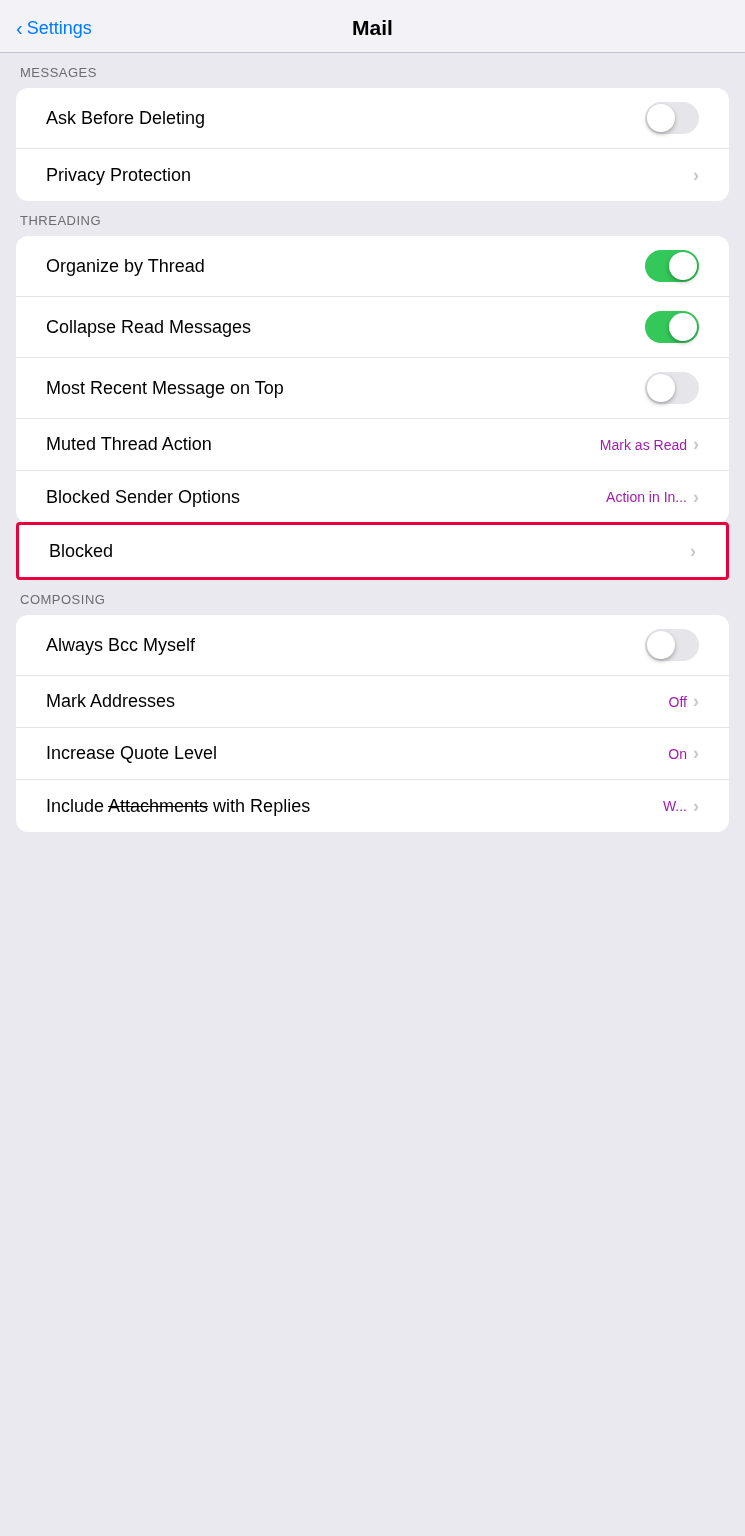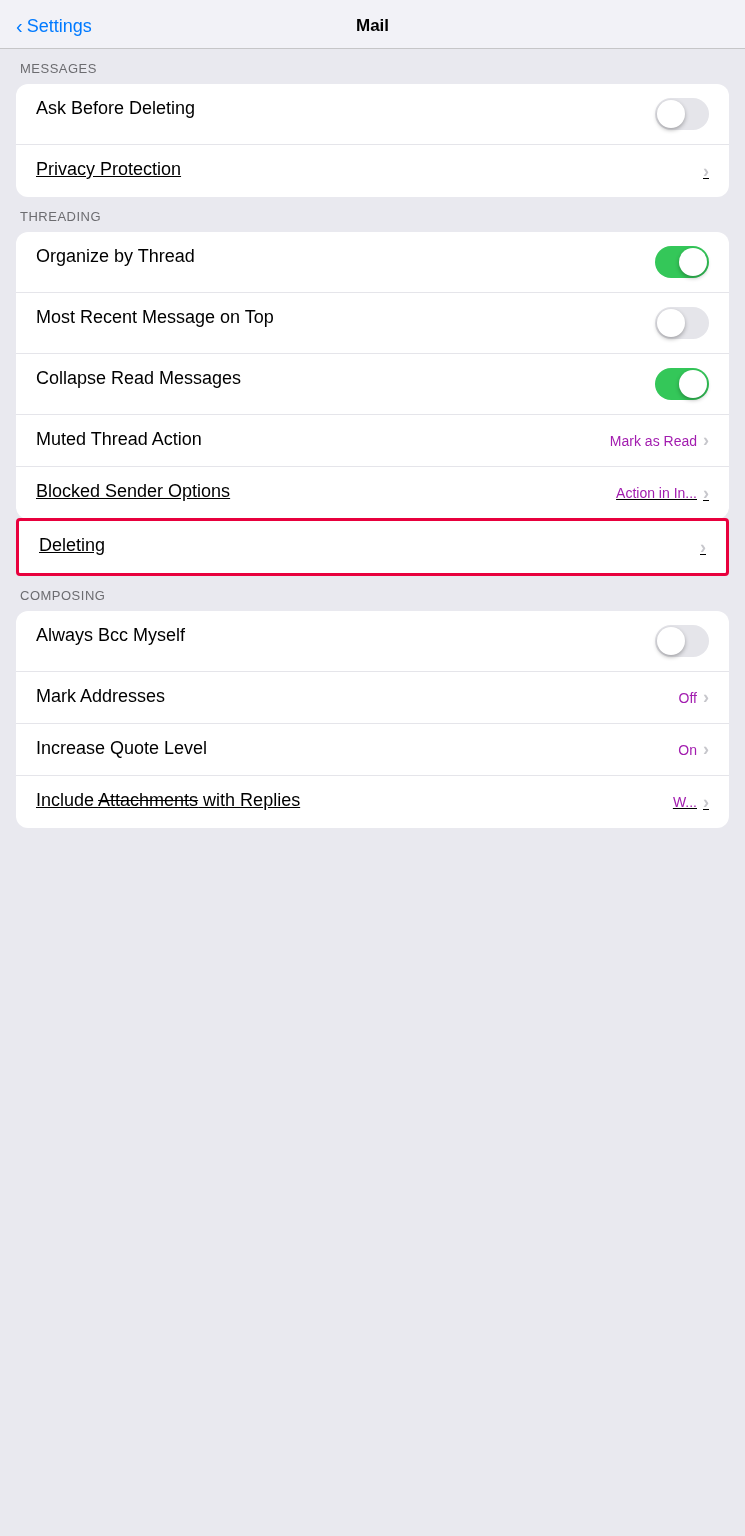--- a/index.html
+++ b/index.html
@@ -36,21 +36,21 @@
     }
 
     .chevron-left {
       font-size: 20px;
       font-weight: 300;
       margin-right: 2px;
       color: #007aff;
     }
 
     .header-title {
-      font-size: 17px;
+      font-size: 21px;
       font-weight: 700;
       color: #000;
       text-align: center;
     }
 
     
     .section {
       margin-top: 12px;
       padding: 0 16px;
     }
@@ -66,29 +66,29 @@
     }
 
     .card {
       background: #fff;
       border-radius: 12px;
       overflow: hidden;
     }
 
     .row {
       display: flex;
+      align-items: center;
       justify-content: space-between;
-      padding: 14px 20px;
+      padding: 14px 30px;
       border-bottom: 1px solid #e5e5ea;
       min-height: 52px;
     }
 
     .row:last-child {
       border-bottom: none;
-      text-decoration: underline;
     }
 
     .row-label {
       font-size: 18px;
       font-weight: 400;
       color: #000;
     }
 
     .row-right {
       display: flex;
@@ -180,31 +180,31 @@
       <div class="card">
         <div class="row">
           <span class="row-label">Organize by Thread</span>
           <div class="row-right">
             <div class="toggle on">
               <div class="toggle-knob"></div>
             </div>
           </div>
         </div>
         <div class="row">
+          <span class="row-label">Collapse Read Messages</span>
+          <div class="row-right">
+            <div class="toggle on">
+              <div class="toggle-knob"></div>
+            </div>
+          </div>
+        </div>
+        <div class="row">
           <span class="row-label">Most Recent Message on Top</span>
           <div class="row-right">
             <div class="toggle off">
-              <div class="toggle-knob"></div>
-            </div>
-          </div>
-        </div>
-        <div class="row">
-          <span class="row-label">Collapse Read Messages</span>
-          <div class="row-right">
-            <div class="toggle on">
               <div class="toggle-knob"></div>
             </div>
           </div>
         </div>
         <div class="row">
           <span class="row-label">Muted Thread Action</span>
           <div class="row-right">
             <span class="row-value">Mark as Read</span>
             <span class="chevron-right">›</span>
           </div>
@@ -212,21 +212,21 @@
         <div class="row">
           <span class="row-label">Blocked Sender Options</span>
           <div class="row-right">
             <span class="row-value">Action in In...</span>
             <span class="chevron-right">›</span>
           </div>
         </div>
       </div>
       <div style="margin-top: -1px; border: 3px solid rgb(232, 0, 61); border-radius: 4px; background: rgb(255, 255, 255);">
         <div class="row" style="border-bottom: none;">
-          <span class="row-label">Deleting</span>
+          <span class="row-label">Blocked</span>
           <div class="row-right">
             <span class="chevron-right">›</span>
           </div>
         </div>
       </div>
     </div>
     <div class="section">
       <div class="section-label">COMPOSING</div>
       <div class="card">
         <div class="row">

